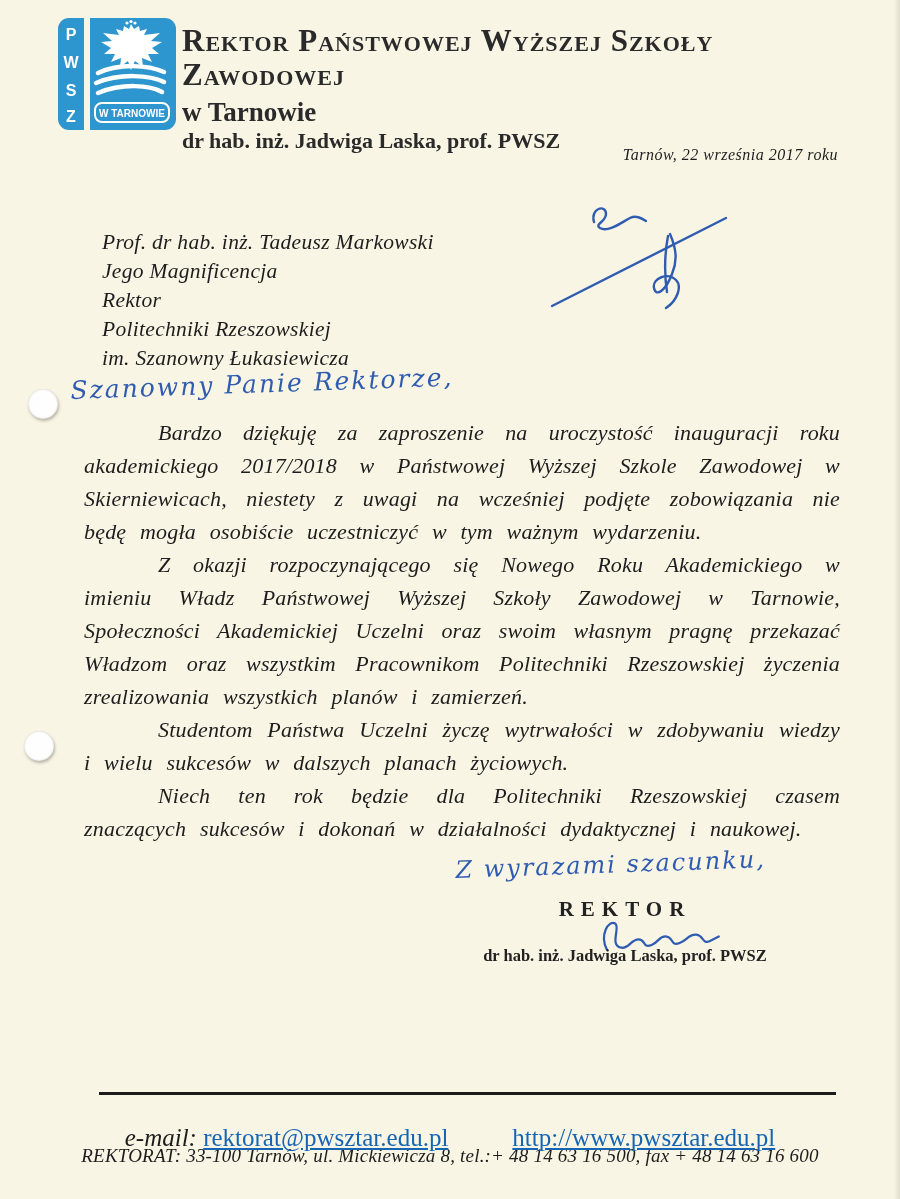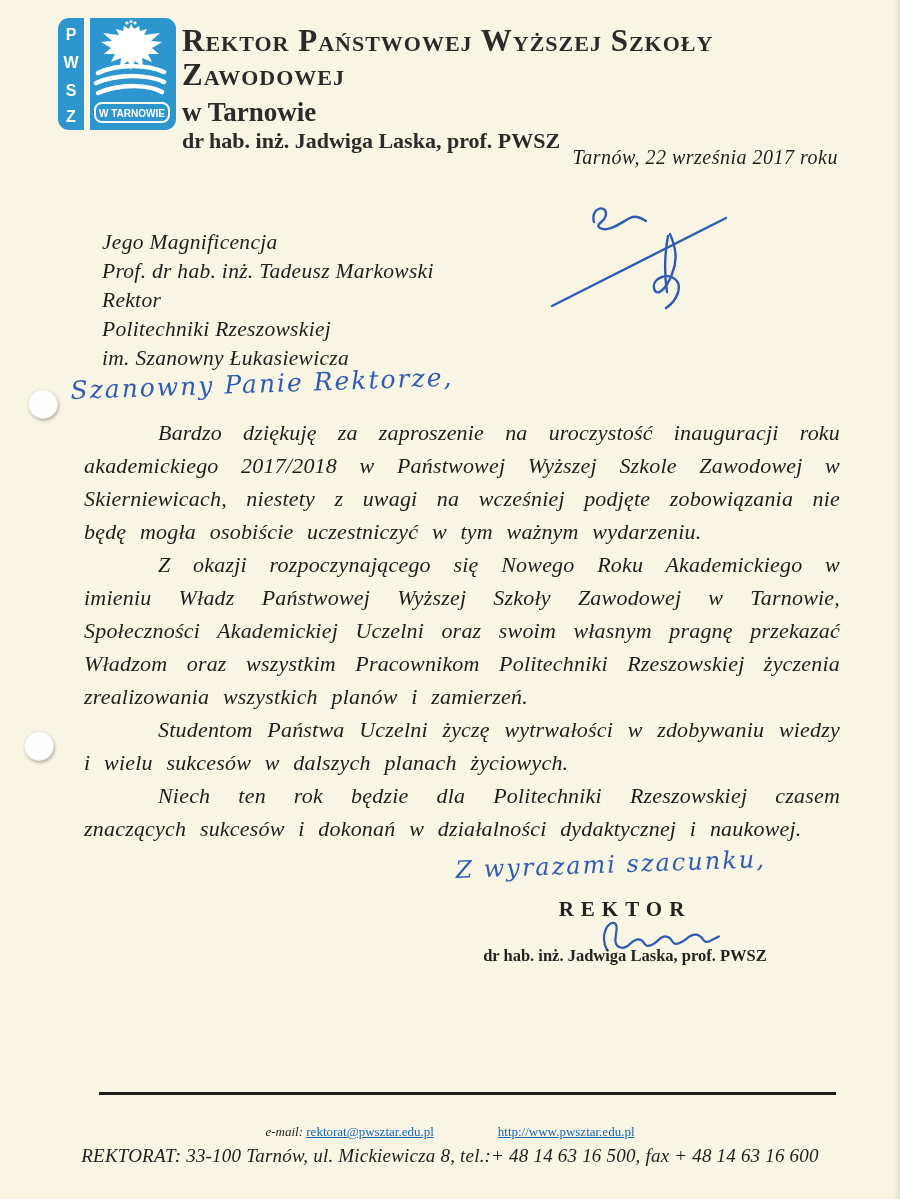--- a/index.html
+++ b/index.html
@@ -23,21 +23,21 @@
   .ht1{
     font-variant:small-caps;font-weight:bold;font-size:31px;line-height:34px;
     letter-spacing:1px;color:#2a2a2a;
   }
   .ht2{font-weight:bold;font-size:27px;line-height:32px;margin-top:4px;color:#2a2a2a;}
   .ht3{font-weight:bold;font-size:22px;line-height:26px;color:#2a2a2a;}
 
   
   .dateline{
     position:absolute;top:146px;right:62px;
-    font-style:italic;font-size:20px;letter-spacing:.5px;
+    font-style:italic;font-size:16px;letter-spacing:.5px;
   }
 
   
   .recipient{
     position:absolute;left:102px;top:228px;
     font-style:italic;font-size:21.5px;line-height:29px;letter-spacing:.3px;
   }
 
   
   .ink{color:#2f5cb0;}
@@ -85,21 +85,21 @@
 
   
   .footer-rule{position:absolute;left:99px;top:1092px;width:737px;height:3px;background:#1c1c1c;}
   .footer-line1{
     position:absolute;left:60px;top:1101px;width:780px;text-align:center;
     font-style:italic;font-size:19px;letter-spacing:.2px;margin-top:44px;
   }
   .footer-line2{
     position:absolute;left:60px;top:1124px;width:780px;
     display:flex;justify-content:center;gap:64px;align-items:flex-end;
-    font-size:13px;
+    font-size:25px;
   }
   .email-wrap{font-style:italic;}
   .footer-link{
     font-style:normal;color:#1565b4;text-decoration:underline;cursor:pointer;
   }
 </style>
 </head>
 <body>
 
 <div class="page">
@@ -141,22 +141,22 @@
   <svg class="paraph" viewBox="0 0 185 118">
     <g fill="none" stroke="#2f5cb0" stroke-width="2.4" stroke-linecap="round">
       <path d="M4 110 L178 22"></path>
       <path d="M46 26 C 42 12, 58 8, 58 18 C 58 26, 46 28, 52 32 C 60 37, 74 26, 82 22 C 88 19, 93 22, 98 25"></path>
       <path d="M122 38 C 128 52, 130 64, 124 78 C 118 94, 108 102, 106 92 C 104 82, 120 76, 128 84 C 134 90, 130 104, 118 112"></path>
       <path d="M120 40 C 117 56, 116 76, 119 96"></path>
     </g>
   </svg>
 
   <div class="recipient">
+    <div>Prof. dr hab. inż. Tadeusz Markowski</div>
     <div>Jego Magnificencja</div>
-    <div>Prof. dr hab. inż. Tadeusz Markowski</div>
     <div>Rektor</div>
     <div>Politechniki Rzeszowskiej</div>
     <div>im. Szanowny Łukasiewicza</div>
   </div>
 
   <div class="hole hole1"></div>
   <div class="hole hole2"></div>
 
   <div class="greeting hand ink">Szanowny Panie Rektorze,</div>
 

